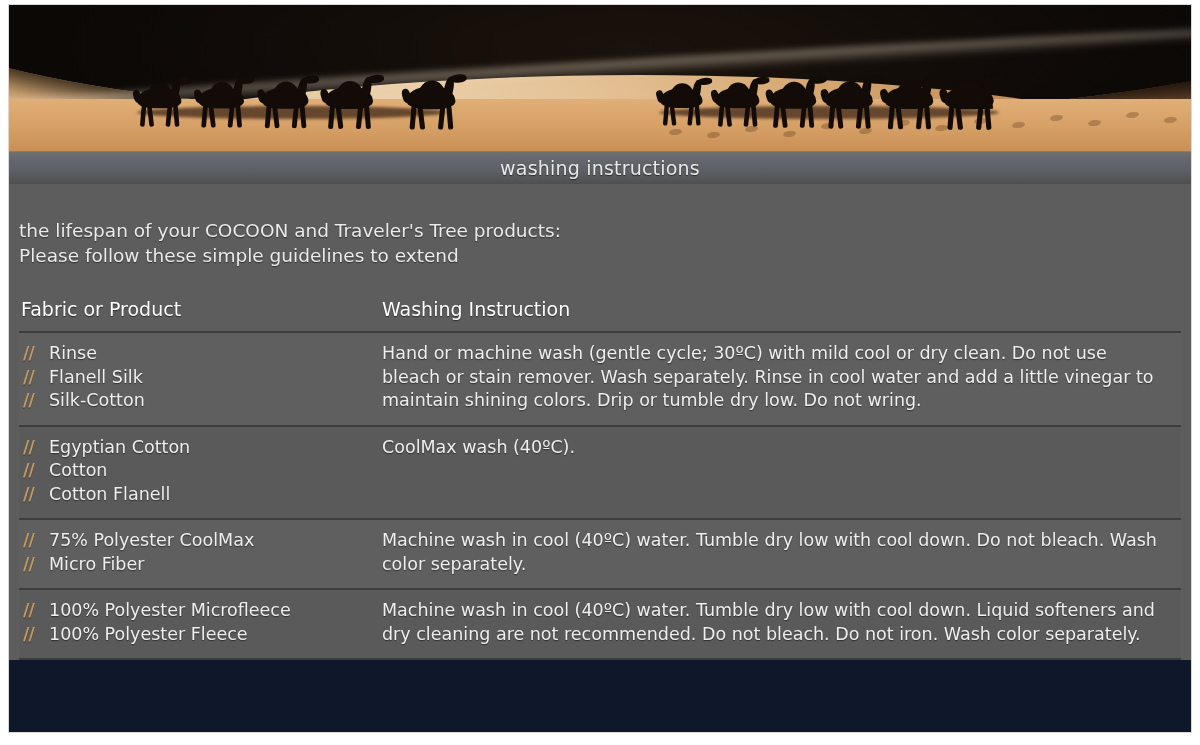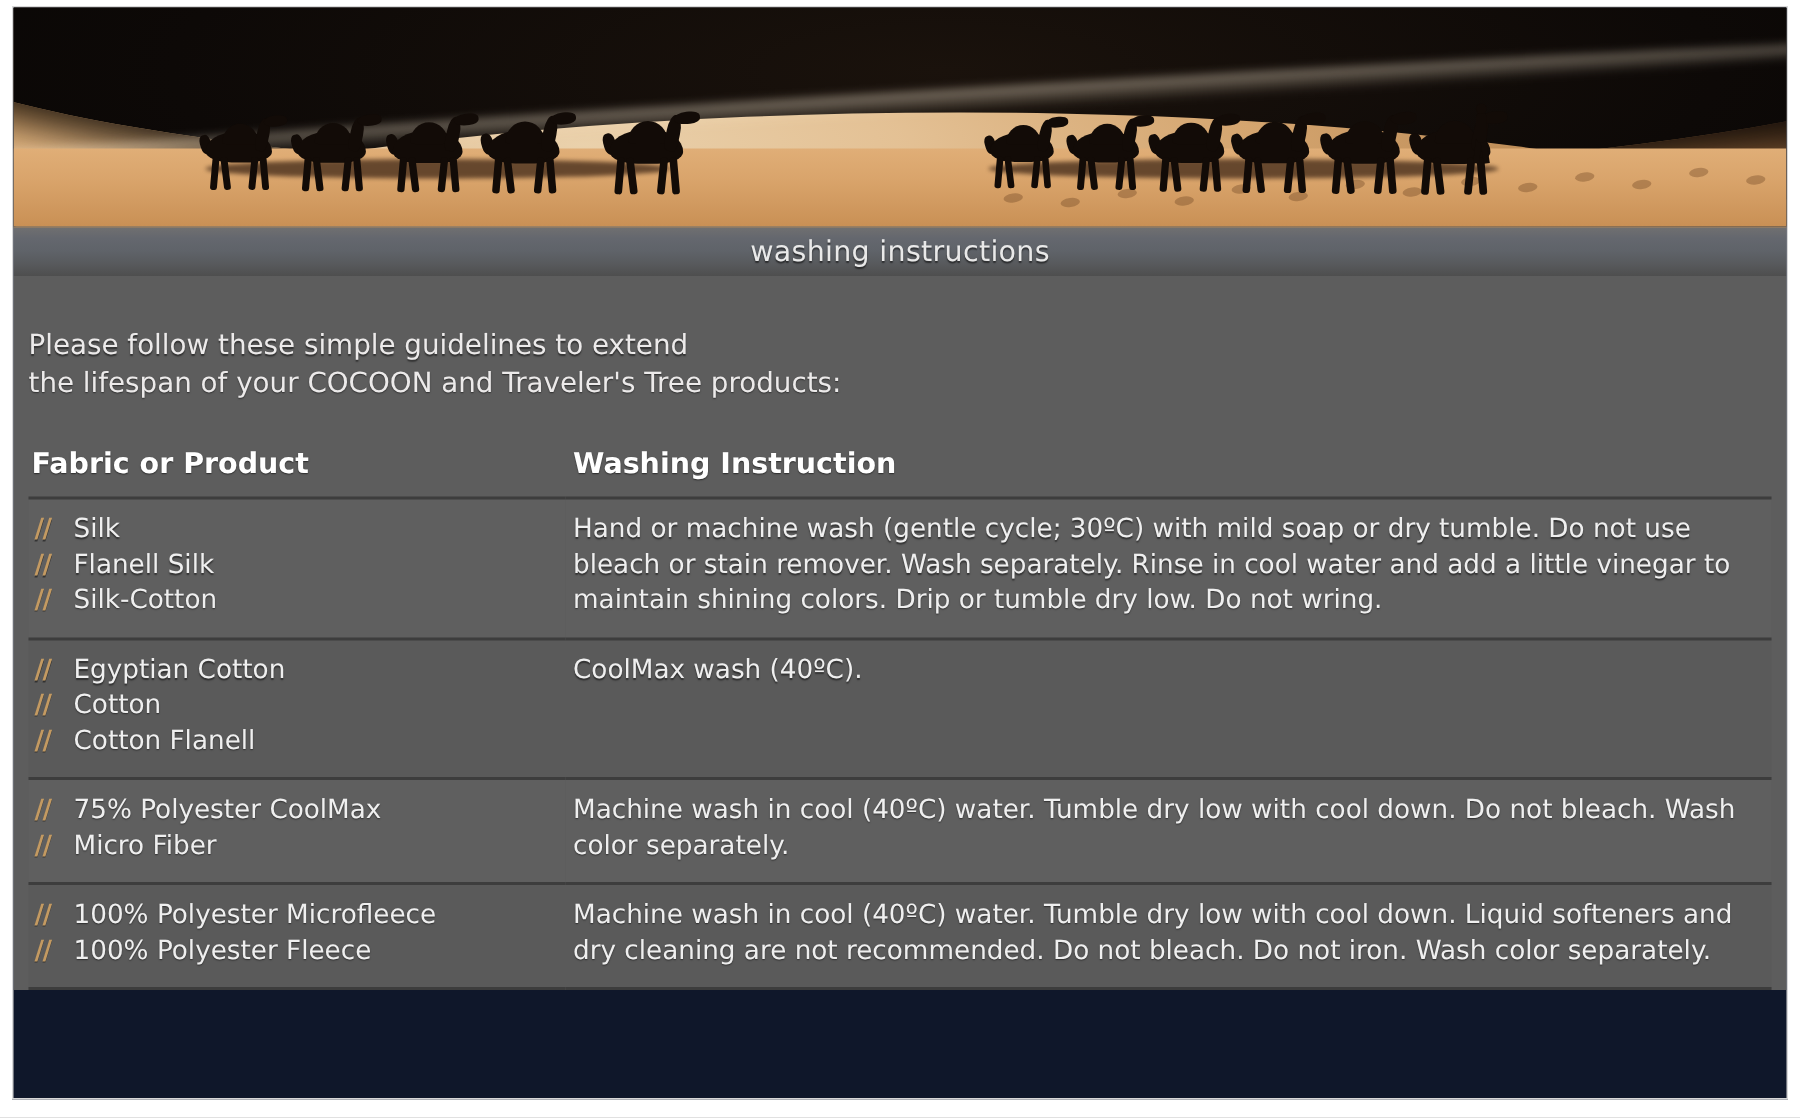--- a/index.html
+++ b/index.html
@@ -204,21 +204,21 @@
 
   table.wash {
     width: 100%;
     border-collapse: collapse;
     margin-top: 20px;
   }
   table.wash th {
     text-align: left;
     color: #ffffff;
     font-size: 19px;
-    font-weight: bold;
+    font-weight: normal;
     padding: 4px 0 11px 0;
     text-shadow: 0 1px 1px rgba(0,0,0,0.55);
     border-bottom: 2px solid #3d3d3d;
   }
   table.wash th.c1 { width: 358px; padding-left: 2px; }
   table.wash th.c2 { padding-left: 5px; margin-top: 32px; }
 
   table.wash td {
     vertical-align: top;
     border-bottom: 2px solid #3d3d3d;
@@ -420,42 +420,42 @@
         </div>
       </div>
     </div>
 
     <div class="titlebar">
       <span class="label">washing instructions</span>
     </div>
 
     <div class="content">
       <div class="intro">
+        <div>the lifespan of your COCOON and Traveler's Tree products:</div>
         <div>Please follow these simple guidelines to extend</div>
-        <div>the lifespan of your COCOON and Traveler's Tree products:</div>
       </div>
 
       <table class="wash">
         <thead>
           <tr>
             <th class="c1">Fabric or Product</th>
             <th class="c2">Washing Instruction</th>
           </tr>
         </thead>
         <tbody>
           <tr>
             <td class="c1">
               <ul class="fabrics">
-                <li><span class="slashes">//</span><span>Silk</span></li>
+                <li><span class="slashes">//</span><span>Rinse</span></li>
                 <li><span class="slashes">//</span><span>Flanell Silk</span></li>
                 <li><span class="slashes">//</span><span>Silk-Cotton</span></li>
               </ul>
             </td>
             <td class="c2">
-              <div class="instr">Hand or machine wash (gentle cycle; 30ºC) with mild soap or dry tumble. Do not use bleach or stain remover. Wash separately. Rinse in cool water and add a little vinegar to maintain shining colors. Drip or tumble dry low. Do not wring.</div>
+              <div class="instr">Hand or machine wash (gentle cycle; 30ºC) with mild cool or dry clean. Do not use bleach or stain remover. Wash separately. Rinse in cool water and add a little vinegar to maintain shining colors. Drip or tumble dry low. Do not wring.</div>
             </td>
           </tr>
 
           <tr class="alt">
             <td class="c1">
               <ul class="fabrics">
                 <li><span class="slashes">//</span><span>Egyptian Cotton</span></li>
                 <li><span class="slashes">//</span><span>Cotton</span></li>
                 <li><span class="slashes">//</span><span>Cotton Flanell</span></li>
               </ul>

